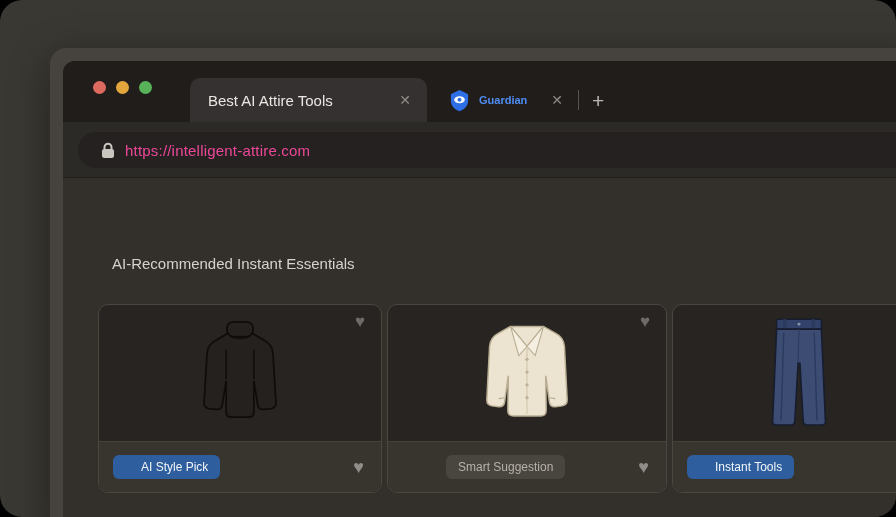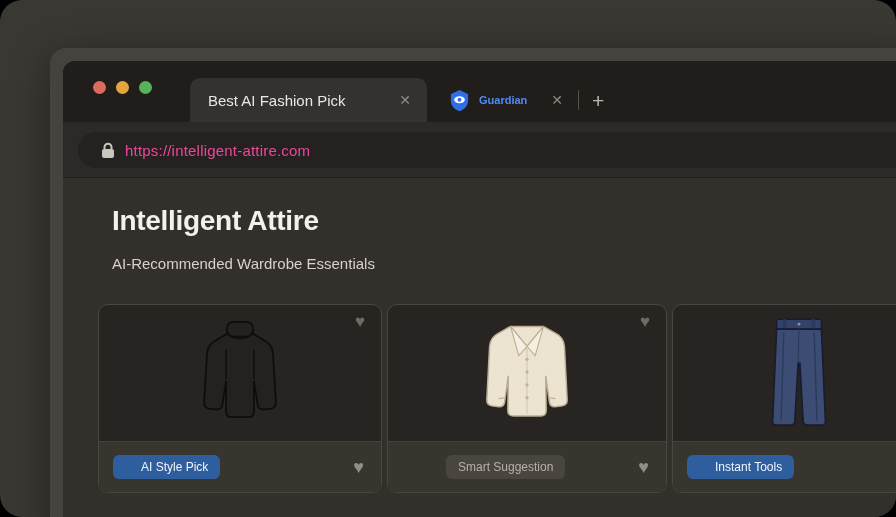--- a/index.html
+++ b/index.html
@@ -76,21 +76,21 @@
     <div class="chrome">
 
       <div class="tabbar">
         <div class="traffic-lights">
           <span class="tl" style="background:#dd6a5f"></span>
           <span class="tl" style="background:#e3a63d"></span>
           <span class="tl" style="background:#57b259"></span>
         </div>
 
         <div class="tab active">
-          <span class="tab-title">Best AI Fashion Pick</span>
+          <span class="tab-title">Best AI Attire Tools</span>
           <span class="tab-close">✕</span>
         </div>
 
         <div class="tab inactive">
           <span class="guardian-icon">
             <svg viewBox="0 0 22 24" width="21" height="23">
               <path d="M11 1 L19.6 5.3 Q20 5.5 20 6 V12 C20 17.6 16.4 21.2 11 23.2 C5.6 21.2 2 17.6 2 12 V6 Q2 5.5 2.4 5.3 Z" fill="#2e6fe8"></path>
               <ellipse cx="11" cy="11.3" rx="5.6" ry="3.7" fill="#ffffff"></ellipse>
               <circle cx="11" cy="11.3" r="2.1" fill="#2e6fe8"></circle>
             </svg>
@@ -108,22 +108,21 @@
             <svg viewBox="0 0 14 17" width="14" height="17">
               <rect x="1" y="7" width="12" height="9" rx="2.2" fill="#c9c6c0"></rect>
               <path d="M3.5 8 V5.2 A3.5 3.5 0 0 1 10.5 5.2 V8" fill="none" stroke="#c9c6c0" stroke-width="2"></path>
             </svg>
           </span>
           <span class="url">https://intelligent-attire.com</span>
         </div>
       </div>
 
       <div class="content">
-        <h1 class="page-title">Intelligent Attire</h1>
-        <div class="page-subtitle">AI-Recommended Wardrobe Essentials</div>
+        <div class="page-subtitle">AI-Recommended Instant Essentials</div>
 
         <div class="cards">
 
           <div class="card">
             <div class="card-image">
               <span class="heart-top">♥</span>
               <svg class="illus" viewBox="0 0 120 122" width="104" height="112">
                 <rect x="45" y="2" width="30" height="17" rx="7" fill="#24211e" stroke="#0e0d0c" stroke-width="2"></rect>
                 <path d="M46 15 L31 24 Q23 28 22 38 L18.5 95 Q18.2 101 24 102 L33 103 Q38.5 103.5 39.5 98 L44 70 L44 106 Q44 112 50 112 L70 112 Q76 112 76 106 L76 70 L80.5 98 Q81.5 103.5 87 103 L96 102 Q101.8 101 101.5 95 L98 38 Q97 28 89 24 L74 15 Q71 21 60 21 Q49 21 46 15 Z" fill="#24211e" stroke="#0e0d0c" stroke-width="2"></path>
                 <path d="M44 34 L44 68" stroke="#0e0d0c" stroke-width="1.6" fill="none"></path>

